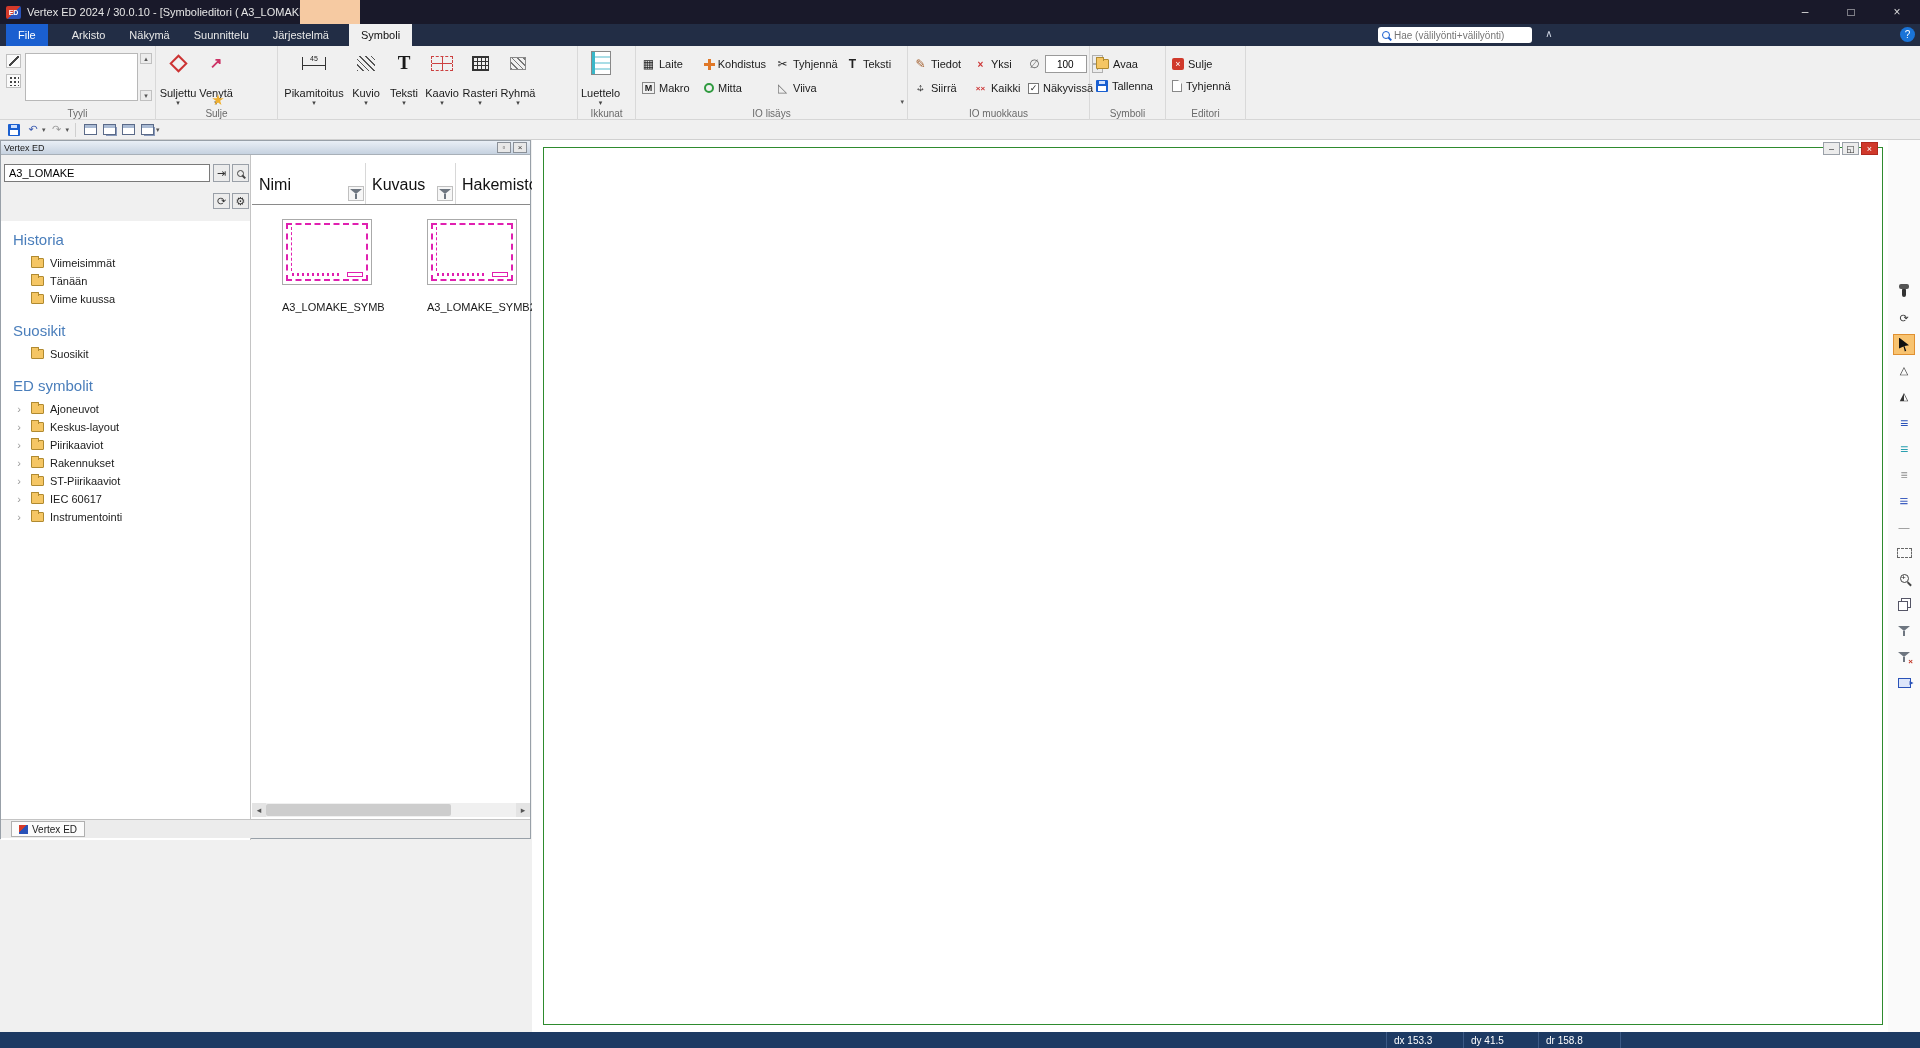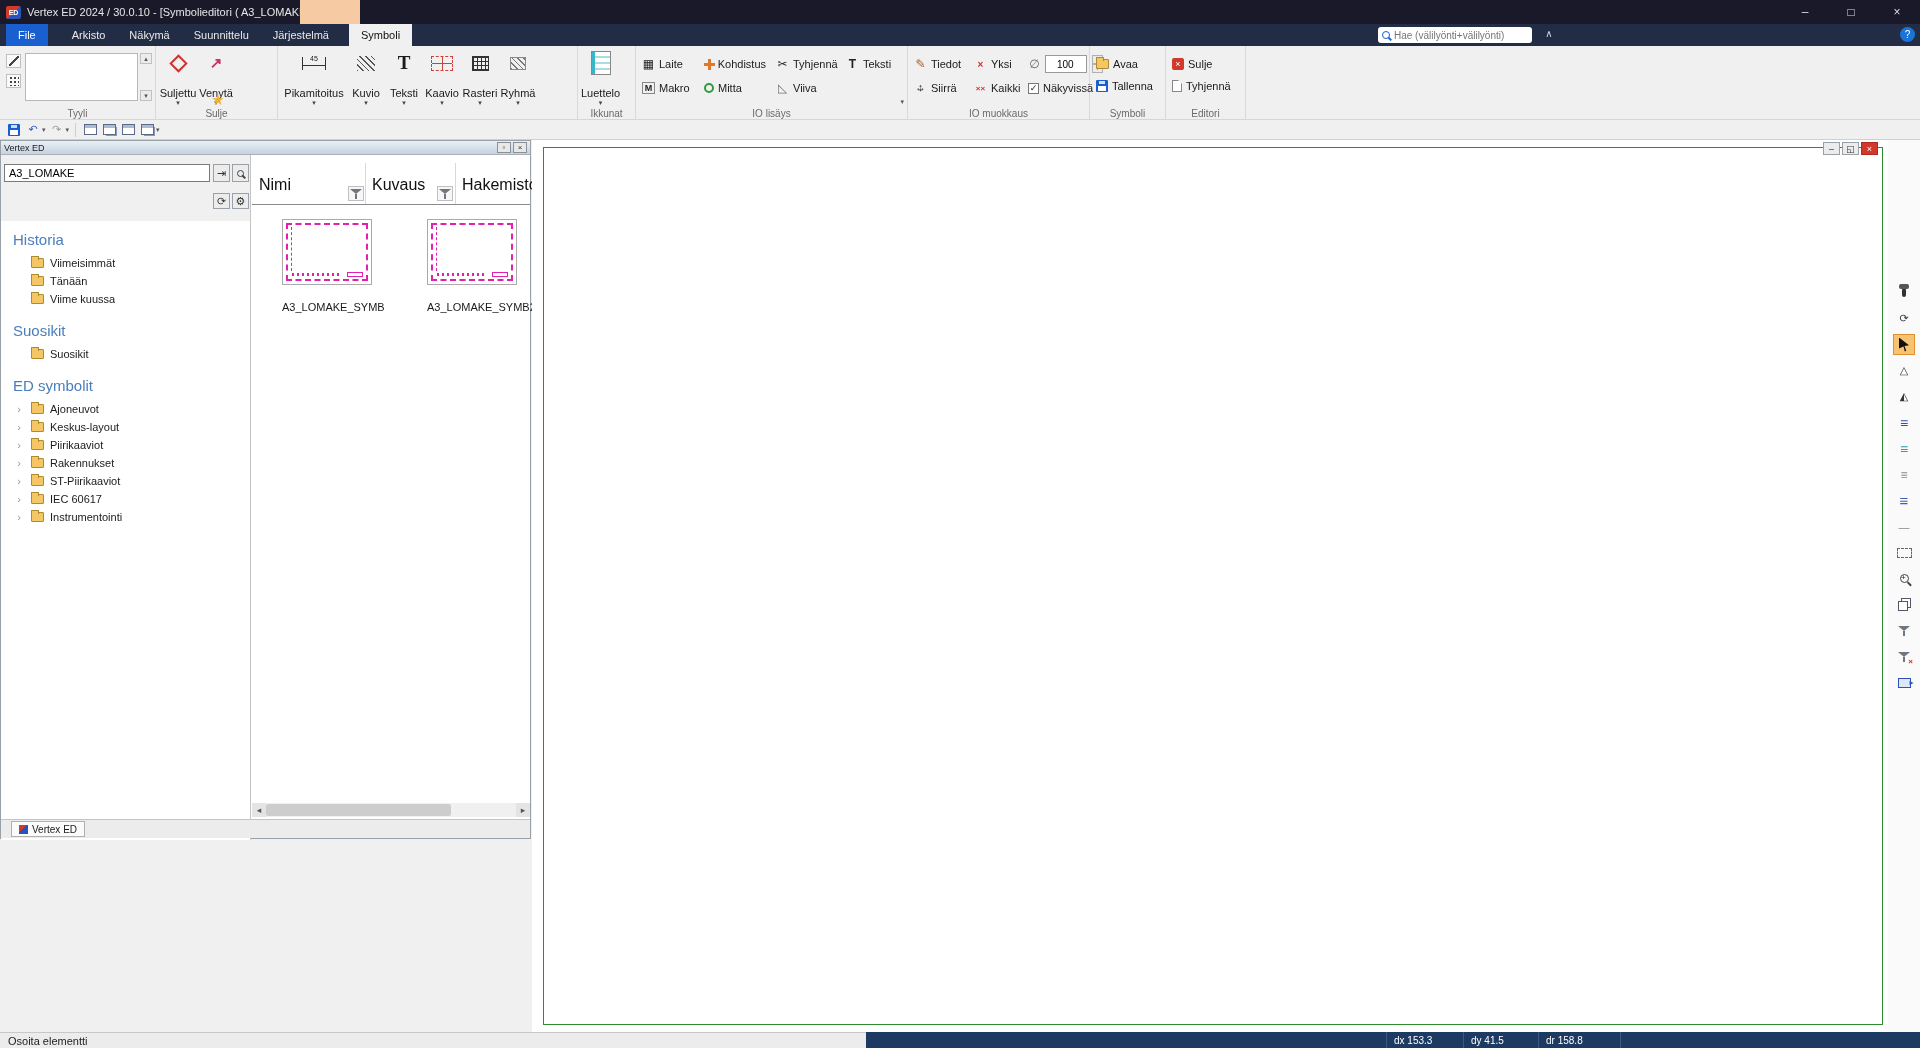--- a/index.html
+++ b/index.html
@@ -597,23 +597,20 @@
         <span class="fun-w" style="position:relative">
           <span class="x-ov">×</span>
         </span>
       </span>
     <span class="rtbtn">
         <span class="exp-ic"></span>
       </span>
   </div>
 
   <div class="statusbar">
-    <div class="sb-left">
-      <span>Osoita elementti</span>
-    </div>
     <div class="sb-right">
       <span class="sb-spacer"></span>
       <span class="sb-cell" style="width:77px">dx 153.3</span>
       <span class="sb-cell" style="width:75px">dy 41.5</span>
       <span class="sb-cell" style="width:82px">dr 158.8</span>
       <span class="sb-end"></span>
     </div>
   </div>
 
 </div>

